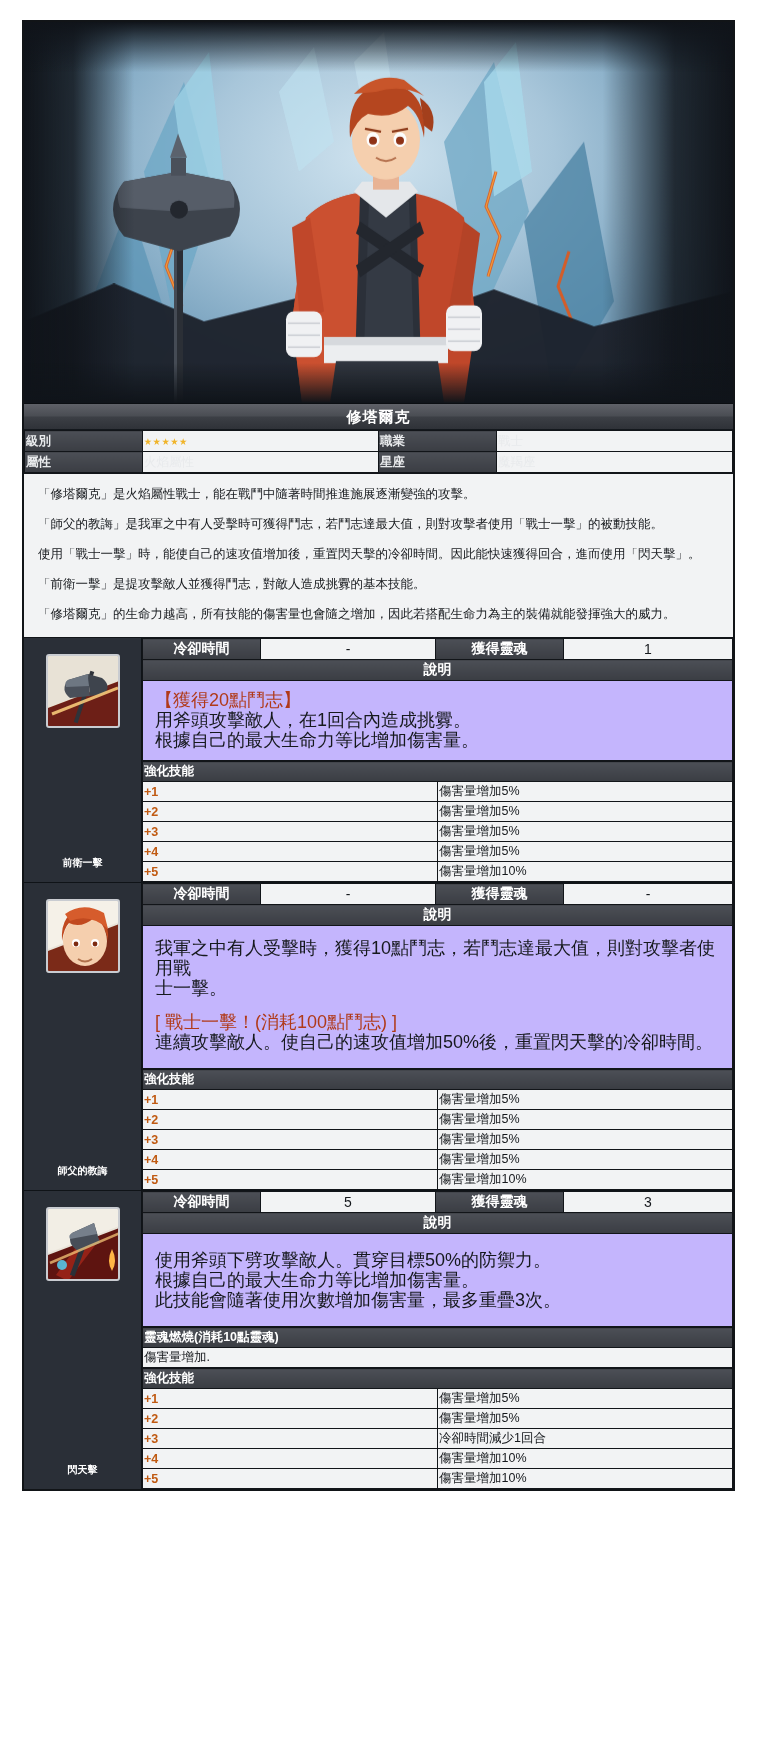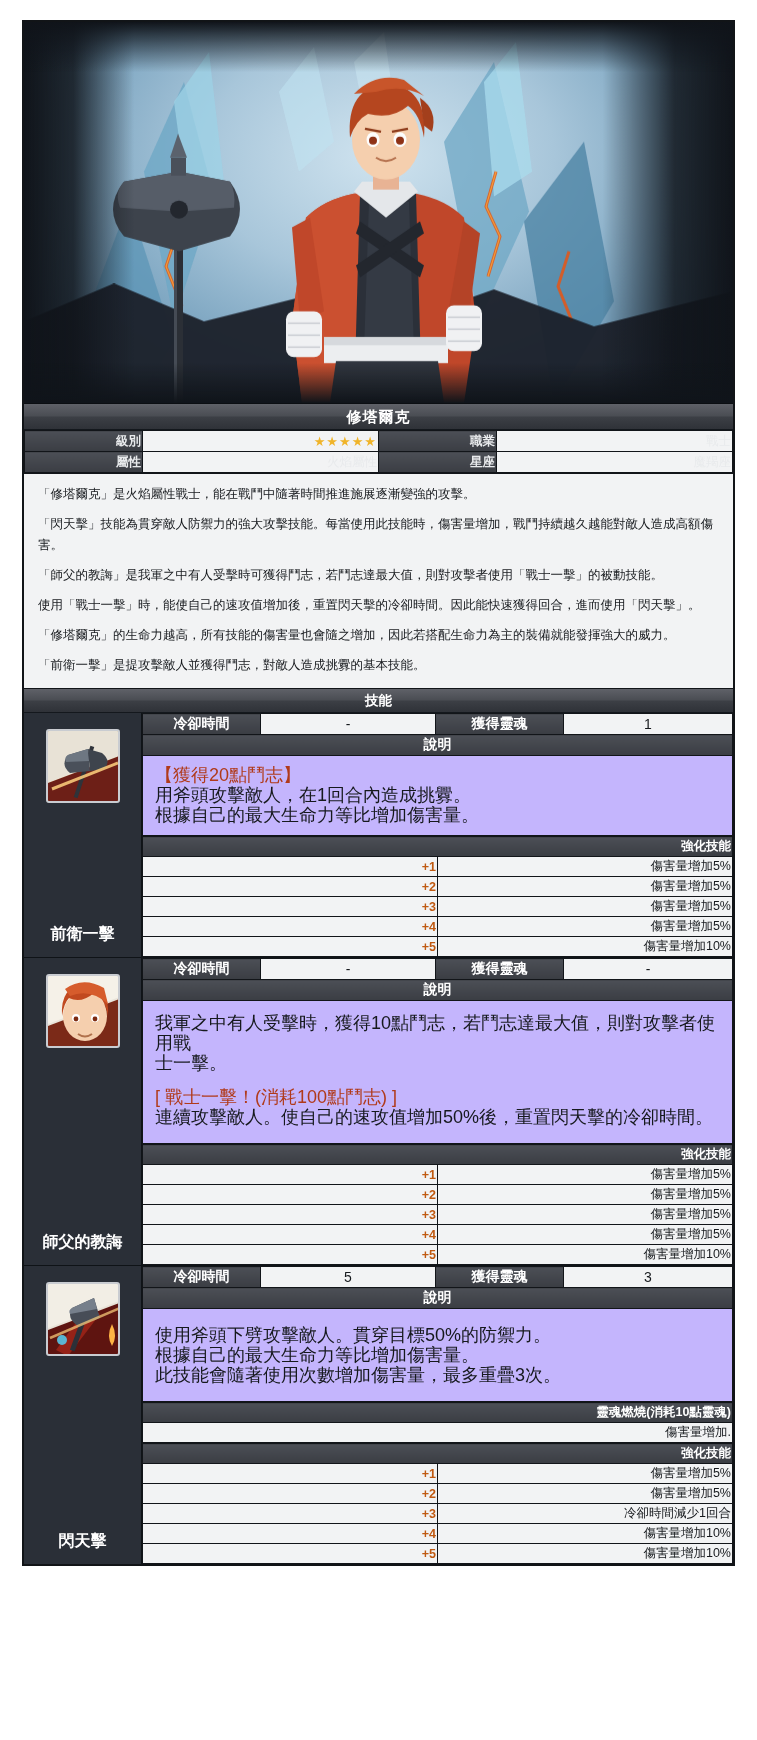--- a/index.html
+++ b/index.html
@@ -66,23 +66,24 @@
   }
   
   table.stats {
     width: 100%;
     border-collapse: collapse;
     table-layout: fixed;
     font-size: 12.5px;
   }
   table.stats td {
     height: 21px;
-    text-align: right;
+    text-align: left;
     border: 1px solid #121519;
     color: #e8eaec;
+    font-family: Liberation Mono, monospace;
   }
   td.lbl {
     background: linear-gradient(to bottom, #4c4f56 0%, #3a3d43 100%);
     color: #ffffff;
     font-weight: bold;
     width: 118px;
   }
   td.val {
     background: #f2f3f4;
     color: #1a1d21;
@@ -135,21 +136,21 @@
   .skill-icon {
     width: 74px; height: 74px;
     border: 2px solid #c9ccd1;
     border-radius: 3px;
     overflow: hidden;
     position: relative;
     background: #1a1e24;
   }
   .skill-name {
     color: #ffffff;
-    font-size: 16px;
+    font-size: 10px;
     font-weight: bold;
     margin-top: auto;
     margin-bottom: 12px;
     text-align: center;
   }
   .skill-right { flex: 1 1 auto; min-width: 0; }
   table.srow {
     width: 100%;
     border-collapse: collapse;
     table-layout: fixed;
@@ -191,21 +192,21 @@
     background: #f2f3f4;
     color: #c05a12;
     width: 118px;
     font-weight: bold;
   }
   td.effect {
     background: #f2f3f4;
     color: #16191d;
   }
   .lvl-table { width: 100%; border-collapse: collapse; table-layout: fixed; font-size: 12.5px; }
-  .lvl-table td { border: 1px solid #121519; height: 20px; text-align: right; }
+  .lvl-table td { border: 1px solid #121519; height: 20px; text-align: left; }
 </style>
 </head>
 <body>
 
 <div id="page">
   <div class="frame">
 
     <div class="portrait">
       <div class="bg-sky"></div>
       <svg class="art-fig" viewBox="0 0 709 382" preserveAspectRatio="none">
@@ -314,28 +315,26 @@
         <td class="lbl">屬性</td>
         <td class="val">火焰屬性</td>
         <td class="lbl">星座</td>
         <td class="val">魔羯座</td>
       </tr>
     </tbody>
       </table>
 
     <div class="desc">
       <p>「修塔爾克」是火焰屬性戰士，能在戰鬥中隨著時間推進施展逐漸變強的攻擊。</p>
-      <p>「閃天擊」技能為貫穿敵人防禦力的強大攻擊技能。每當使用此技能時，傷害量增加，戰鬥持續越久越能對敵人造成高額傷害。</p>
       <p>「師父的教誨」是我軍之中有人受擊時可獲得鬥志，若鬥志達最大值，則對攻擊者使用「戰士一擊」的被動技能。</p>
       <p>使用「戰士一擊」時，能使自己的速攻值增加後，重置閃天擊的冷卻時間。因此能快速獲得回合，進而使用「閃天擊」。</p>
+      <p>「前衛一擊」是提攻擊敵人並獲得鬥志，對敵人造成挑釁的基本技能。</p>
       <p>「修塔爾克」的生命力越高，所有技能的傷害量也會隨之增加，因此若搭配生命力為主的裝備就能發揮強大的威力。</p>
-      <p>「前衛一擊」是提攻擊敵人並獲得鬥志，對敵人造成挑釁的基本技能。</p>
     </div>
 
-    <div class="section-title">技能</div>
 
     <div class="skill">
       <div class="skill-left">
         <div class="skill-icon">
           <svg viewBox="0 0 74 74" width="74" height="74">
             <rect width="74" height="74" fill="#f3d9a4"></rect>
             <path d="M0 0 L74 0 L74 24 L0 52 Z" fill="#e8e2d6"></path>
             <path d="M0 52 L74 24 L74 74 L0 74 Z" fill="#6d1f17"></path>
             <g transform="translate(6,8)">
               <rect x="28" y="6" width="4" height="54" fill="#2f333a" transform="rotate(18 30 33)"></rect>

